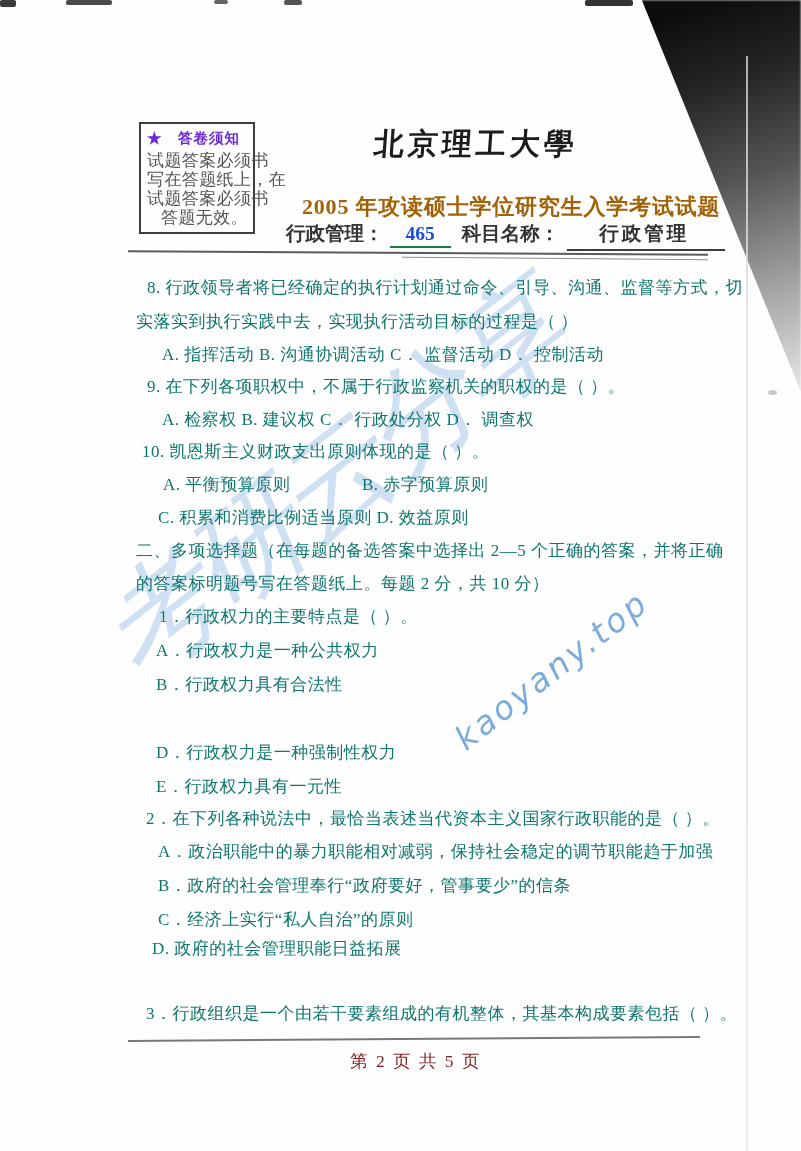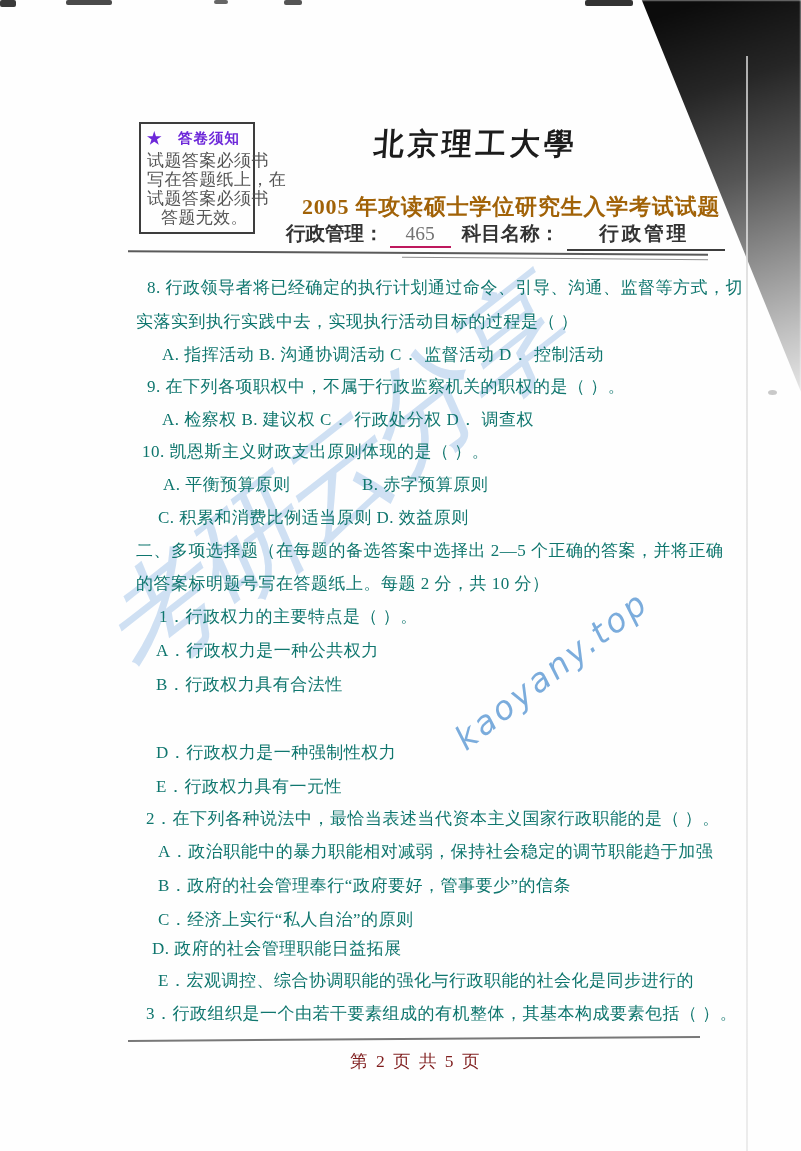--- a/index.html
+++ b/index.html
@@ -36,22 +36,22 @@
   }
   .exam-title{
     position:absolute;left:302px;top:192px;font-size:22px;font-weight:bold;
     color:#a16207;letter-spacing:.8px;white-space:nowrap;
   }
   .subject-row{
     position:absolute;left:286px;top:220px;font-size:19.5px;color:#333;
     white-space:nowrap;font-weight:600;
   }
   .subject-code{
-    display:inline-block;font-weight:normal;border-bottom:2px solid #be185d;
-    padding:0 16px 1px 16px;margin:0 6px;color:#737373;
+    display:inline-block;font-weight:bold;border-bottom:2px solid #15803d;
+    padding:0 16px 1px 16px;margin:0 6px;color:#1d4ed8;
   }
   .subject-name{
     display:inline-block;border-bottom:2px solid #3d3d3d;
     padding:0 36px 2px 32px;margin-left:8px;letter-spacing:3px;color:#333;font-weight:700;
   }
   .rule{position:absolute;background:#5a5a5a;height:2px;}
   .rule-header{left:128px;top:252px;width:580px;transform:rotate(.35deg);}
   .rule-header2{left:402px;top:258px;width:306px;height:1px;background:#8d8d8d;transform:rotate(.5deg);}
   .rule-footer{left:128px;top:1038px;width:572px;height:1.6px;background:#787878;transform:rotate(-.4deg);}
   
@@ -129,20 +129,19 @@
   <div class="ln" style="left:156px;top:639px">A．行政权力是一种公共权力</div>
   <div class="ln" style="left:156px;top:673px">B．行政权力具有合法性</div>
   <div class="ln" style="left:156px;top:741px">D．行政权力是一种强制性权力</div>
   <div class="ln" style="left:156px;top:775px">E．行政权力具有一元性</div>
 
   <div class="ln" style="left:146px;top:807px">2．在下列各种说法中，最恰当表述当代资本主义国家行政职能的是（ ）。</div>
   <div class="ln" style="left:158px;top:840px">A．政治职能中的暴力职能相对减弱，保持社会稳定的调节职能趋于加强</div>
   <div class="ln" style="left:158px;top:874px">B．政府的社会管理奉行“政府要好，管事要少”的信条</div>
   <div class="ln" style="left:158px;top:908px">C．经济上实行“私人自治”的原则</div>
   <div class="ln" style="left:152px;top:937px">D. 政府的社会管理职能日益拓展</div>
-  <div class="ln" style="left:158px;top:969px">E．宏观调控、综合协调职能的强化与行政职能的社会化是同步进行的</div>
 
   <div class="ln" style="left:146px;top:1002px">3．行政组织是一个由若干要素组成的有机整体，其基本构成要素包括（ ）。</div>
 
   <div class="rule rule-footer"></div>
   <div class="footer-text">第 2 页 共 5 页</div>
 
 </div>
 
 </body></html>

